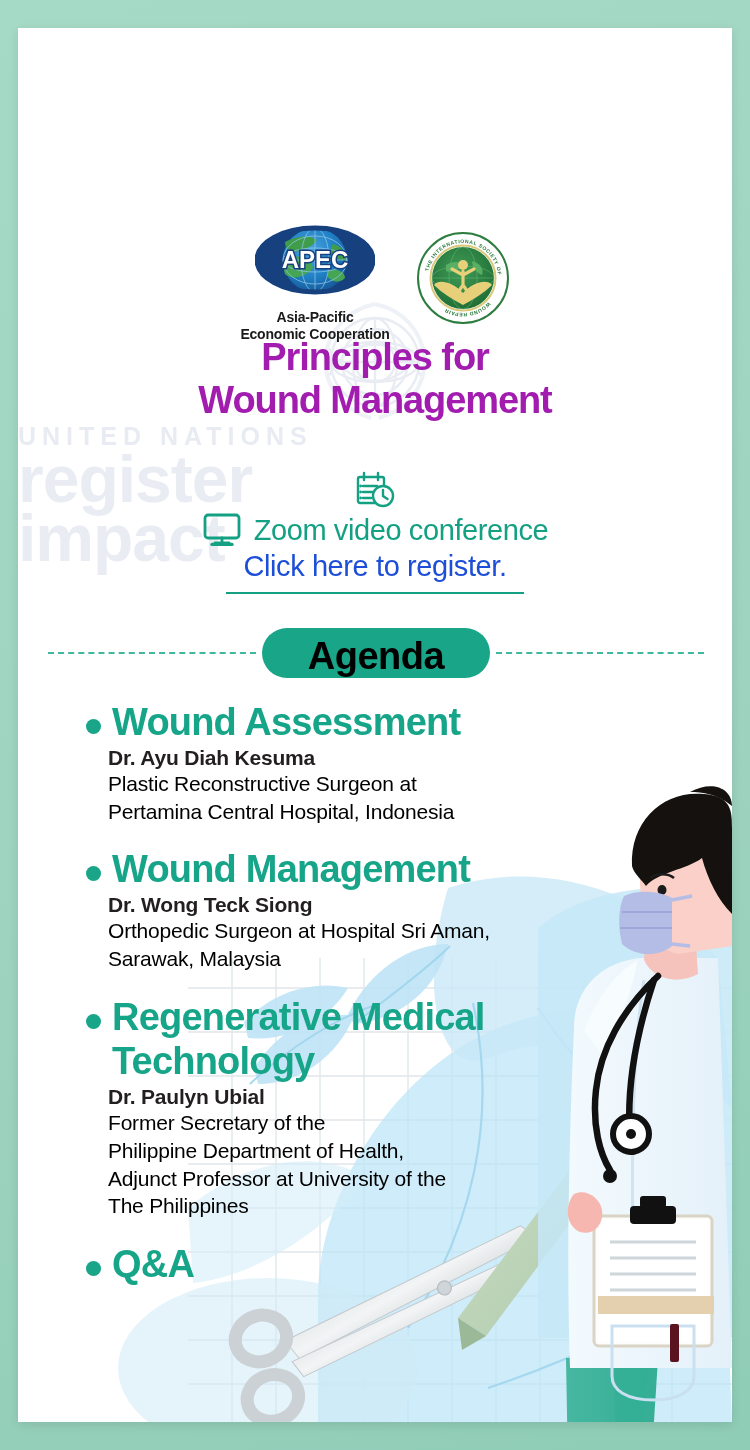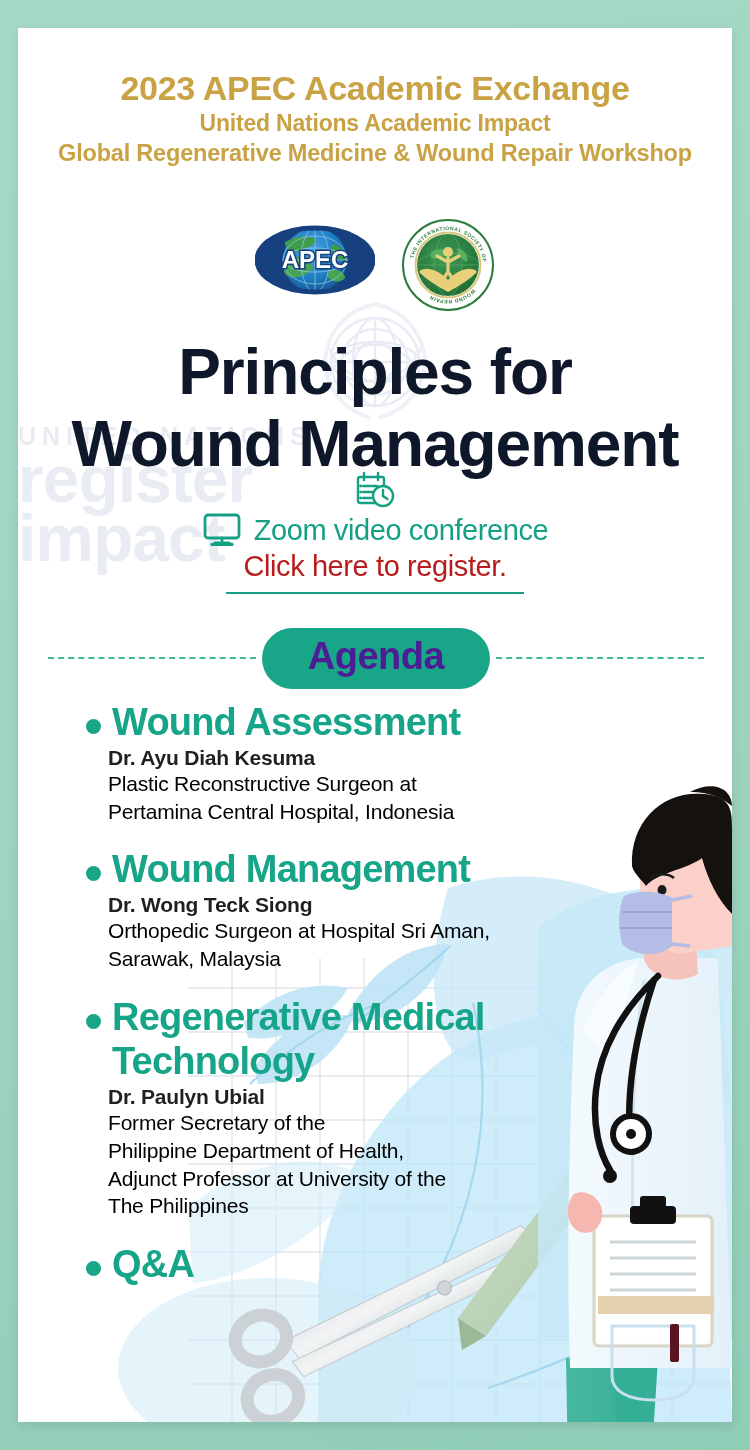--- a/index.html
+++ b/index.html
@@ -53,64 +53,64 @@
   }
   #ev-sub1, #ev-sub2 {
     font-size:23px; font-weight:bold; color:#c9a244;
     line-height:1.28; letter-spacing:-.2px;
   }
   #ev-sub2 { font-size:23.5px; }
 
   
   #logos {
     position:absolute; left:0; right:0; top:190px;
-    display:flex; justify-content:center; align-items:flex-start;
+    display:flex; justify-content:center; align-items:center;
     gap:26px; z-index:6;
   }
   .logo-block { text-align:center; }
   .apec-caption {
     font-size:14px; font-weight:bold; color:#1a1a1a;
     line-height:1.18; margin-top:3px; letter-spacing:-.2px;
   }
 
   
   #main-title {
     position:absolute; left:0; right:0; top:308px;
     text-align:center; z-index:6;
-    font-size:64px; font-weight:bold; color:#0f172a;
+    font-size:38px; font-weight:bold; color:#a21caf;
     line-height:1.13; letter-spacing:-1.1px;
   }
 
   
   #meta { position:absolute; left:0; right:0; top:440px; z-index:6; text-align:center; }
   .meta-row {
     display:flex; align-items:center; justify-content:center;
     gap:10px; color:#14a083;
   }
   .meta-row .mtext { font-size:29px; letter-spacing:-.4px; }
-  #meta-register { font-size:29px; color:#b91c1c; margin-top:2px; letter-spacing:-.4px; }
+  #meta-register { font-size:29px; color:#1d4ed8; margin-top:2px; letter-spacing:-.4px; }
   #meta-underline {
     width:298px; height:2px; background:#14a083;
     margin:9px auto 0;
   }
 
   
   #agenda-bar {
     position:absolute; left:0; right:0; top:600px;
     display:flex; align-items:center; z-index:6;
   }
   .dash-line {
     flex:1; height:0; border-top:2px dashed #41b79c;
   }
   .dash-left  { margin-left:30px; }
   .dash-right { margin-right:28px; }
   #agenda-pill {
-    background:#18a588; color:#4c1d95;
+    background:#18a588; color:#000000;
     font-size:38px; font-weight:bold;
-    padding:8px 46px 11px; border-radius:32px;
+    padding:8px 46px 0; border-radius:32px;
     letter-spacing:-.5px; line-height:1.1;
     margin:0 6px;
   }
 
   
   #agenda-list { position:absolute; left:0; right:0; top:672px; z-index:6; }
   .agenda-item { padding-left:90px; padding-right:20px; margin-bottom:22px; position:relative; }
   .agenda-head {
     display:flex; align-items:flex-start; gap:11px;
     margin-left:-22px;
@@ -314,25 +314,20 @@
           <path d="M66 8 C94 14 112 34 116 62"></path>
           <path d="M16 62 C16 92 34 114 62 122"></path>
           <path d="M116 62 C116 92 98 114 70 122"></path>
         </g>
       </svg>
       <div class="wm-line1">UNITED NATIONS</div>
       <div class="wm-line2">register</div>
       <div class="wm-line2">impact</div>
     </div>
 
-    <div id="header">
-      <div id="ev-title">2023 APEC Academic Exchange</div>
-      <div id="ev-sub1">United Nations Academic Impact</div>
-      <div id="ev-sub2">Global Regenerative Medicine &amp; Wound Repair Workshop</div>
-    </div>
 
     <div id="logos">
       <div class="logo-block">
         <svg width="120" height="84" viewBox="0 0 120 84">
           <defs>
             <radialGradient id="apecG" cx="42%" cy="36%" r="72%">
               <stop offset="0%" stop-color="#4aa6e0"></stop>
               <stop offset="58%" stop-color="#1f7fc4"></stop>
               <stop offset="100%" stop-color="#14508e"></stop>
             </radialGradient>
@@ -346,20 +341,24 @@
           <g stroke="#8fc6ea" stroke-width=".9" fill="none" opacity=".85">
             <ellipse cx="60" cy="42" rx="32" ry="12"></ellipse>
             <ellipse cx="60" cy="42" rx="32" ry="24"></ellipse>
             <ellipse cx="60" cy="42" rx="14" ry="32"></ellipse>
             <line x1="28" y1="42" x2="92" y2="42"></line>
             <line x1="60" y1="10" x2="60" y2="74"></line>
           </g>
           <ellipse cx="60" cy="42" rx="58" ry="32" fill="none" stroke="#17407f" stroke-width="5"></ellipse>
           <text x="60" y="50" text-anchor="middle" font-family="Liberation Sans, sans-serif" font-size="24" font-weight="bold" fill="#ffffff" stroke="#17407f" stroke-width="3" paint-order="stroke">APEC</text>
         </svg>
+        <div class="apec-caption">
+          <div>Asia-Pacific</div>
+          <div>Economic Cooperation</div>
+        </div>
       </div>
 
       <div class="logo-block">
         <svg width="94" height="94" viewBox="0 0 94 94">
           <defs>
             <path id="arcTop" d="M47 47 m-35,0 a35,35 0 1,1 70,0" fill="none"></path>
             <path id="arcBot" d="M47 47 m35,0 a35,35 0 1,1 -70,0" fill="none"></path>
             <radialGradient id="sealG" cx="45%" cy="38%" r="70%">
               <stop offset="0%" stop-color="#3f9b55"></stop>
               <stop offset="100%" stop-color="#1d6b33"></stop>

